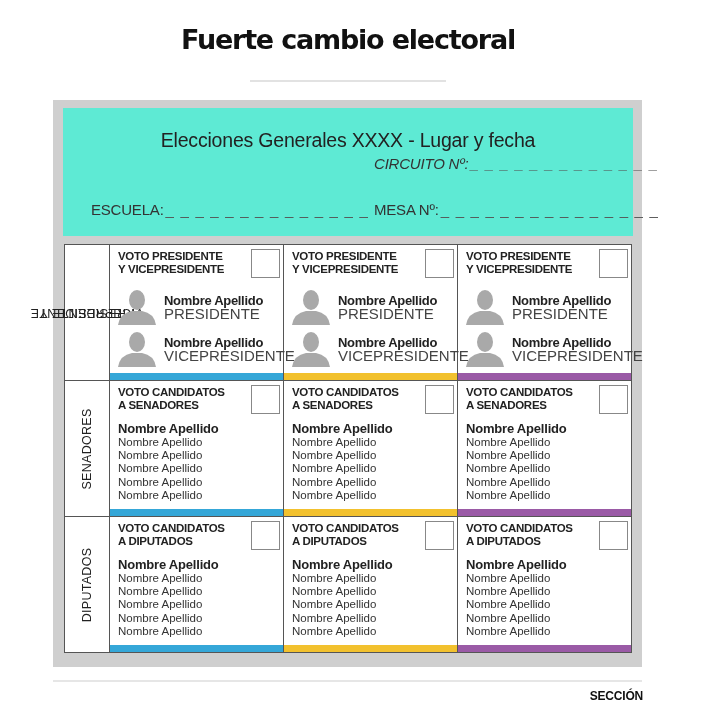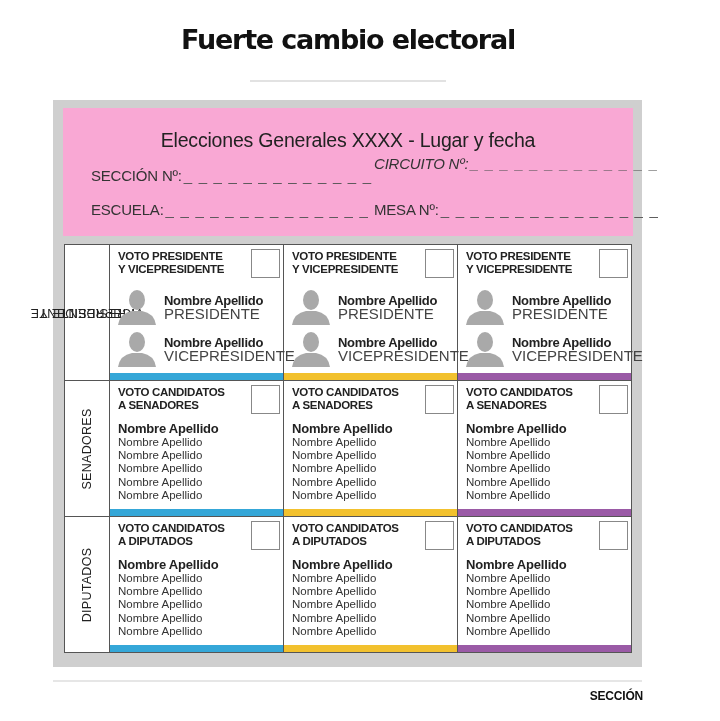--- a/index.html
+++ b/index.html
@@ -12,21 +12,21 @@
     letter-spacing: -1.2px; color: #111;
   }
   .title-rule { position: absolute; left: 250px; top: 80px; width: 196px; height: 2px; background: #e2e2e2; }
 
   .frame {
     position: absolute; left: 53px; top: 100px; width: 589px; height: 567px;
     background: #cfcfcf;
   }
   .header-box {
     position: absolute; left: 10px; top: 8px; width: 570px; height: 128px;
-    background: #f9a8d4;
+    background: #5eead4;
   }
   .ballot-title {
     position: absolute; left: 0; top: 21px; width: 100%; text-align: center;
     font-size: 19.5px; color: #222; letter-spacing: -0.2px;
   }
   .field { position: absolute; font-size: 15px; color: #333; white-space: nowrap; letter-spacing: -0.2px; }
   .field .blank { color: #555; letter-spacing: 1.2px; margin-left: 2px; }
   .f-seccion { left: 28px; top: 59px; }
   .f-circuito { left: 311px; top: 47px; font-style: italic; }
   .f-escuela { left: 28px; top: 93px; }
@@ -87,23 +87,20 @@
 </style>
 </head>
 <body>
 
 <div class="title">Fuerte cambio electoral</div>
 <div class="title-rule"></div>
 
 <div class="frame">
   <div class="header-box">
     <div class="ballot-title">Elecciones Generales XXXX - Lugar y fecha</div>
-    <div class="field f-seccion">
-      <span>SECCIÓN Nº:</span><span class="blank">_ _ _ _ _ _ _ _ _ _ _ _ _</span>
-    </div>
     <div class="field f-circuito">
       <span>CIRCUITO Nº:</span><span class="blank">_ _ _ _ _ _ _ _ _ _ _ _ _</span>
     </div>
     <div class="field f-mesa">
       <span>MESA Nº:</span><span class="blank">_ _ _ _ _ _ _ _ _ _ _ _ _ _ _</span>
     </div>
     <div class="field f-escuela">
       <span>ESCUELA:</span><span class="blank">_ _ _ _ _ _ _ _ _ _ _ _ _ _</span>
     </div>
   </div>

